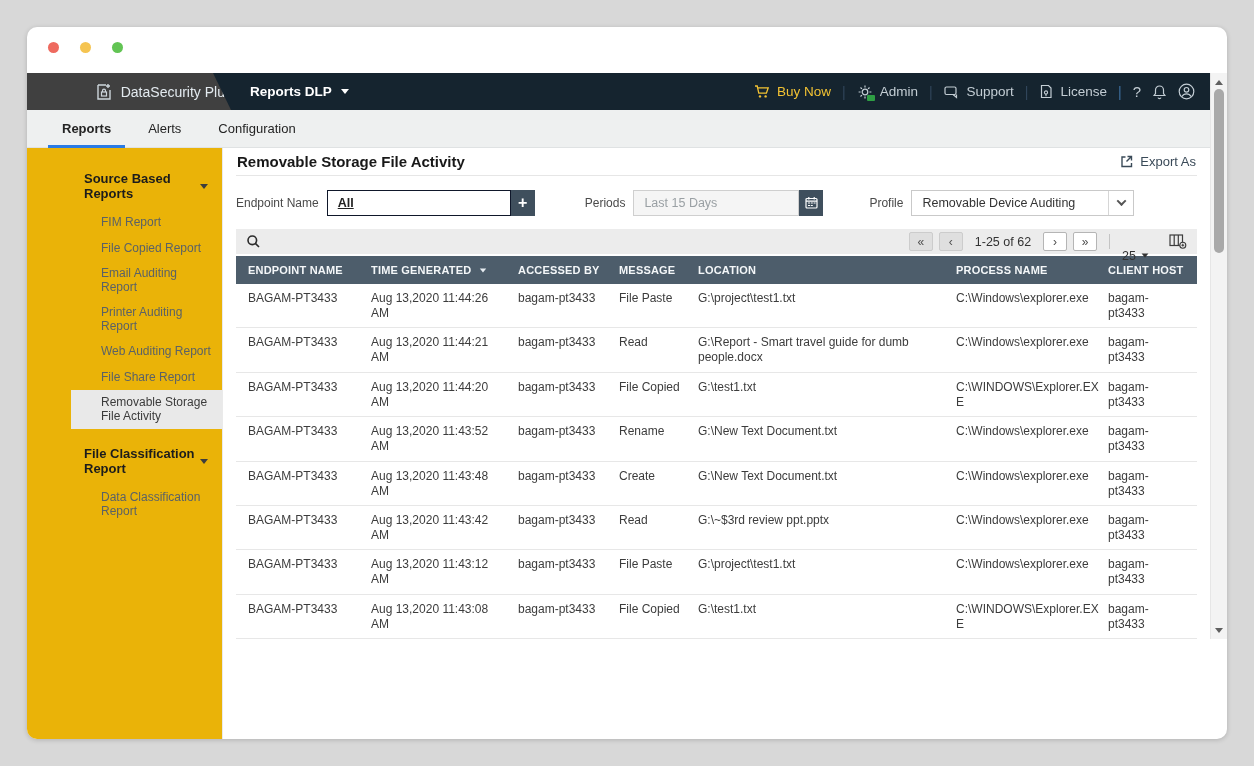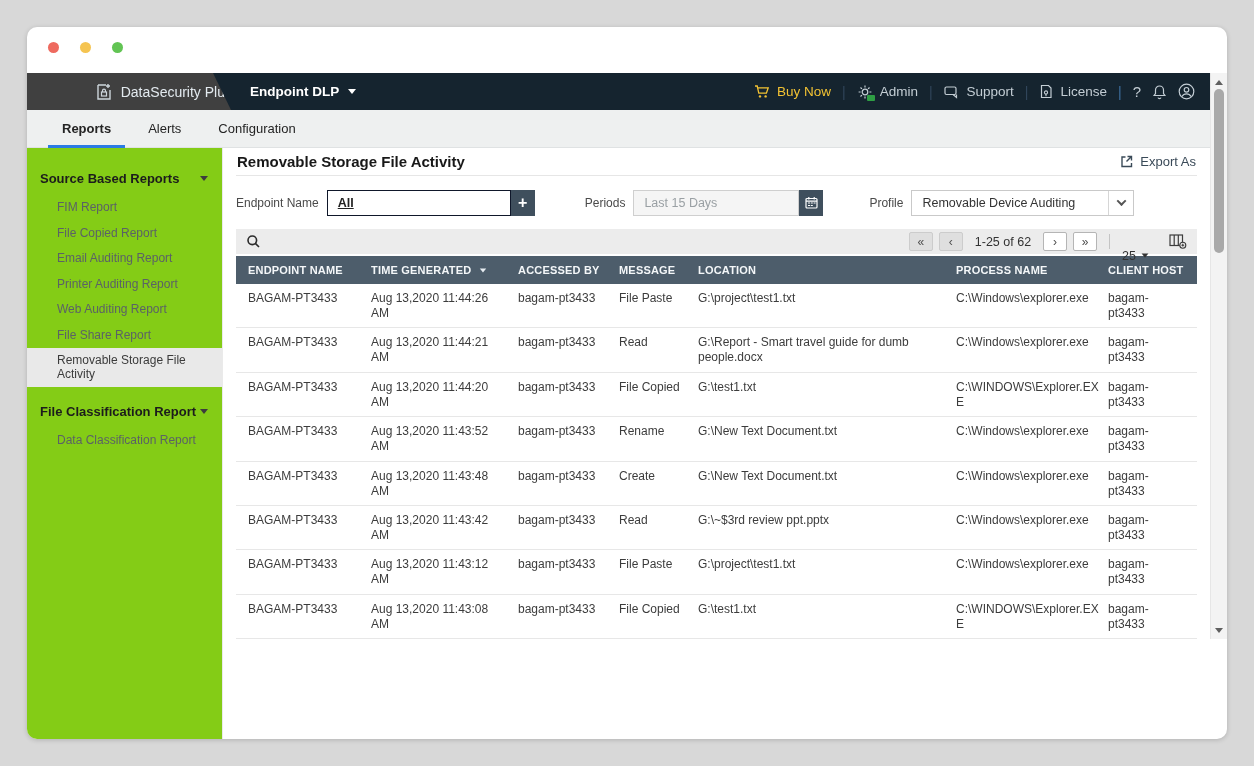--- a/index.html
+++ b/index.html
@@ -51,21 +51,21 @@
     background:#eef0f0; border-bottom:1px solid #dfe2e3;
     display:flex; align-items:stretch; padding-left:33px; gap:33px;
   }
   .tab { font-size:13px; color:#242424; display:flex; align-items:center; position:relative; cursor:pointer; padding:0 2px; }
   .tab.active { font-weight:bold; }
   .tab.active::after { content:""; position:absolute; left:-12px; right:-12px; bottom:-1px; height:3px; background:#2b7be4; }
 
   
   .body-row { position:absolute; top:121px; left:0; width:1183px; height:591px; display:flex; }
 
-  .sidebar { width:196px; flex:0 0 auto; background:#84cc16; border-right:1px solid #eaeaea; padding-top:15px; }
+  .sidebar { width:196px; flex:0 0 auto; background:#eab308; border-right:1px solid #eaeaea; padding-top:15px;padding-left:44px; }
   .side-title { display:flex; align-items:center; justify-content:space-between;
     font-size:13px; font-weight:bold; color:#1c1c1c; padding:8px 14px 9px 13px; cursor:pointer; }
   .side-title .tri-down { color:#3d3d3d; }
   .side-item { font-size:12px; color:#5b6266; padding:6px 8px 6px 30px; line-height:13.5px; cursor:pointer; }
   .side-item.selected { background:#e9e9e9; color:#3b3b3b; }
   .side-gap { height:9px; }
 
   .main { flex:1 1 auto; background:#fff; padding:0 13px; position:relative; min-width:0; }
 
   .title-row { height:28px; border-bottom:1px solid #e6e6e6; display:flex; align-items:center; justify-content:space-between; padding:0 1px; }
@@ -140,21 +140,21 @@
         <svg width="18" height="18" viewBox="0 0 18 18">
           <path d="M3 2 h8 M3 2 v14 h12 v-9" fill="none" stroke="#cdd6dc" stroke-width="1.4"></path>
           <path d="M13 1 v4 M11 3 h4" stroke="#cdd6dc" stroke-width="1.4"></path>
           <rect x="6.5" y="9" width="5" height="4" fill="none" stroke="#cdd6dc" stroke-width="1.2"></rect>
           <path d="M7.5 9 v-1.3 a1.5 1.5 0 0 1 3 0 V9" fill="none" stroke="#cdd6dc" stroke-width="1.2"></path>
         </svg>
         <span>DataSecurity Plus</span>
       </div>
     </div>
     <div class="product">
-      <span>Endpoint DLP</span>
+      <span>Reports DLP</span>
       <span class="tri-down" style="color:#fff"></span>
     </div>
     <div class="nav-right">
       <div class="nav-item buy">
         <svg width="16" height="15" viewBox="0 0 16 15">
           <path d="M1 2 h2.2 l1.6 7.2 h7.6 l1.8-5.4 H4" fill="none" stroke="#f2c233" stroke-width="1.3"></path>
           <circle cx="6" cy="12.4" r="1.2" fill="#f2c233"></circle>
             <circle cx="11.6" cy="12.4" r="1.2" fill="#f2c233"></circle>
         </svg>
         <span>Buy Now</span>

